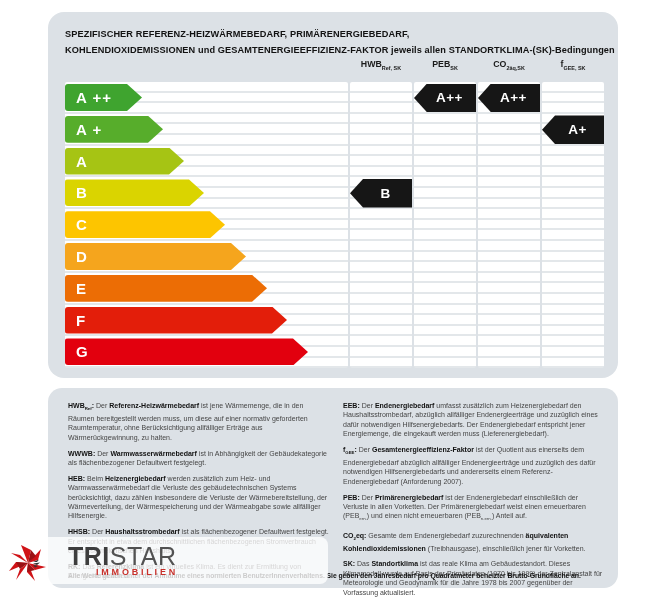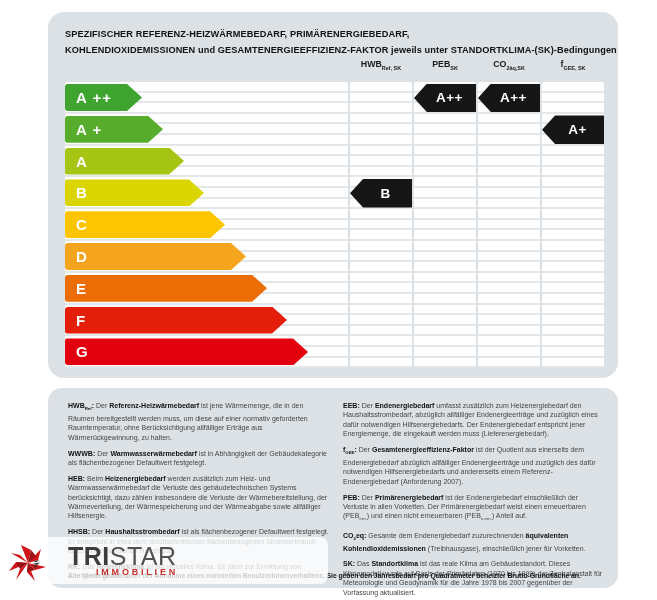--- a/index.html
+++ b/index.html
@@ -53,21 +53,21 @@
   .immo{font-size:9px;font-weight:bold;color:#c8312b;letter-spacing:2.8px;margin:-2px 0 0 28px;text-align:center;}
 </style>
 </head>
 <body>
 
 <div class="page">
 
   <section class="panel chart-panel">
     <div class="title">
       <div>SPEZIFISCHER REFERENZ-HEIZWÄRMEBEDARF, PRIMÄRENERGIEBEDARF,</div>
-      <div>KOHLENDIOXIDEMISSIONEN und GESAMTENERGIEEFFIZIENZ-FAKTOR jeweils unter STANDORTKLIMA-(SK)-Bedingungen</div>
+      <div>KOHLENDIOXIDEMISSIONEN und GESAMTENERGIEEFFIZIENZ-FAKTOR jeweils allen STANDORTKLIMA-(SK)-Bedingungen</div>
     </div>
 
     <div class="col-headers" id="colHeaders">
         <div class="colhead"><span>HWB</span><sub class="sb">Ref, SK</sub></div>
         <div class="colhead"><span>PEB</span><sub class="sb">SK</sub></div>
         <div class="colhead"><span>CO</span><sub class="sb">2äq,SK</sub></div>
         <div class="colhead"><span>f</span><sub class="sb">GEE, SK</sub></div>
       </div>
 
     <div class="grid" id="grid" style="position:absolute;">

